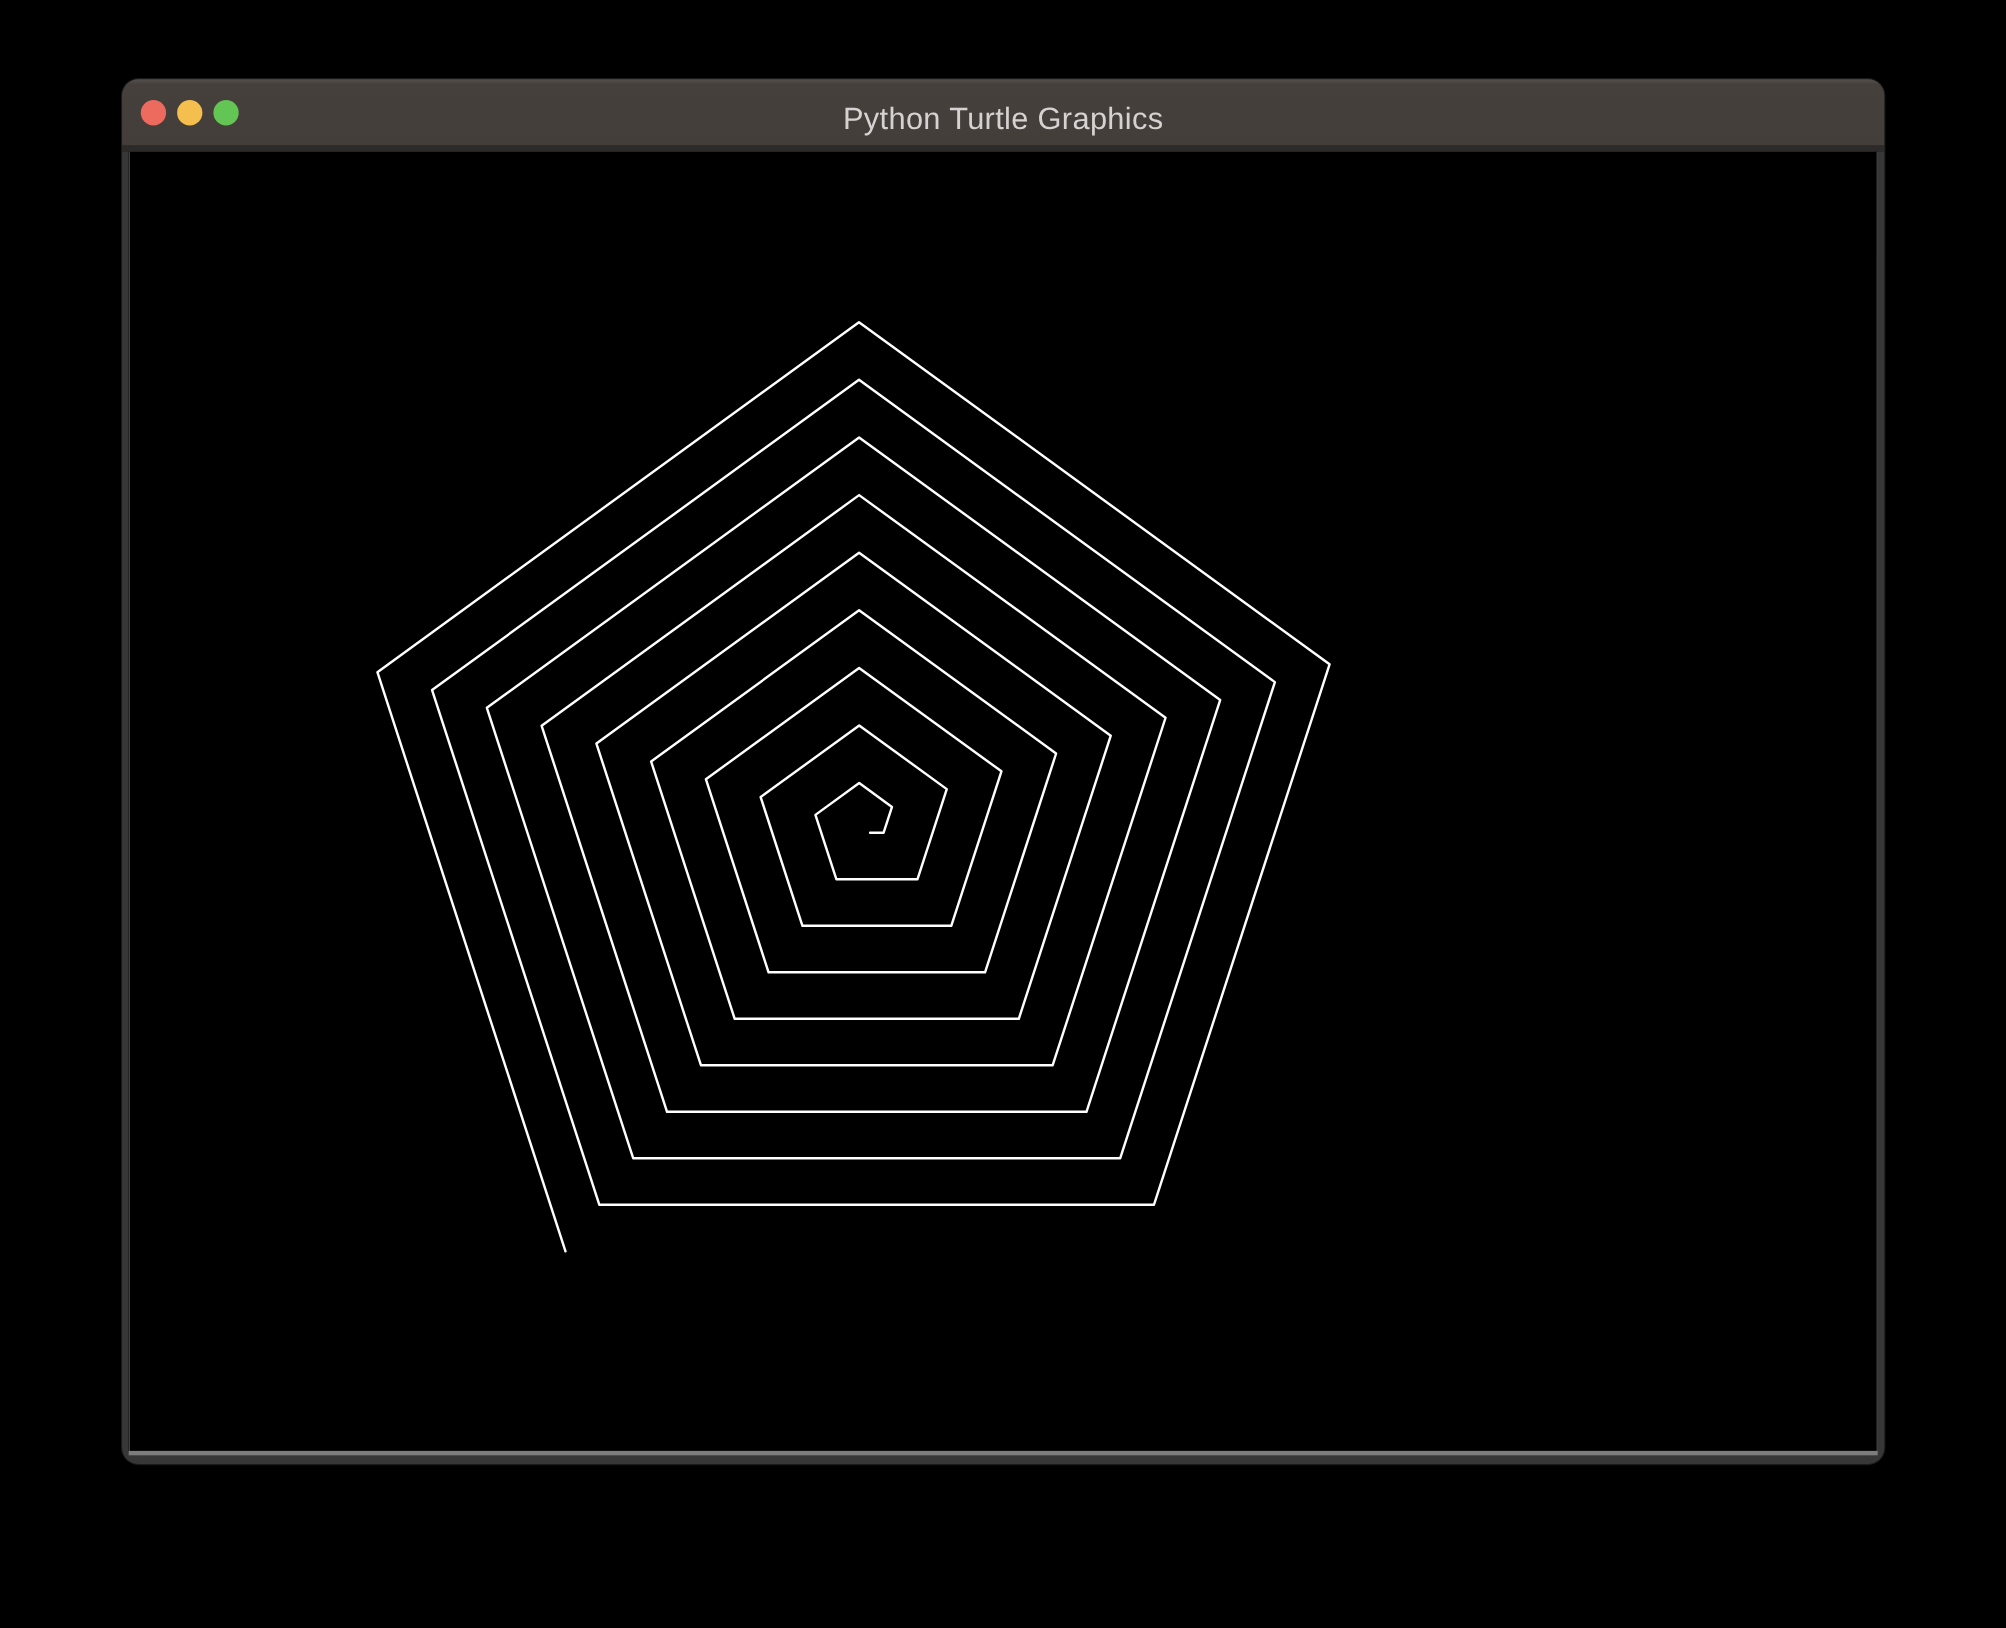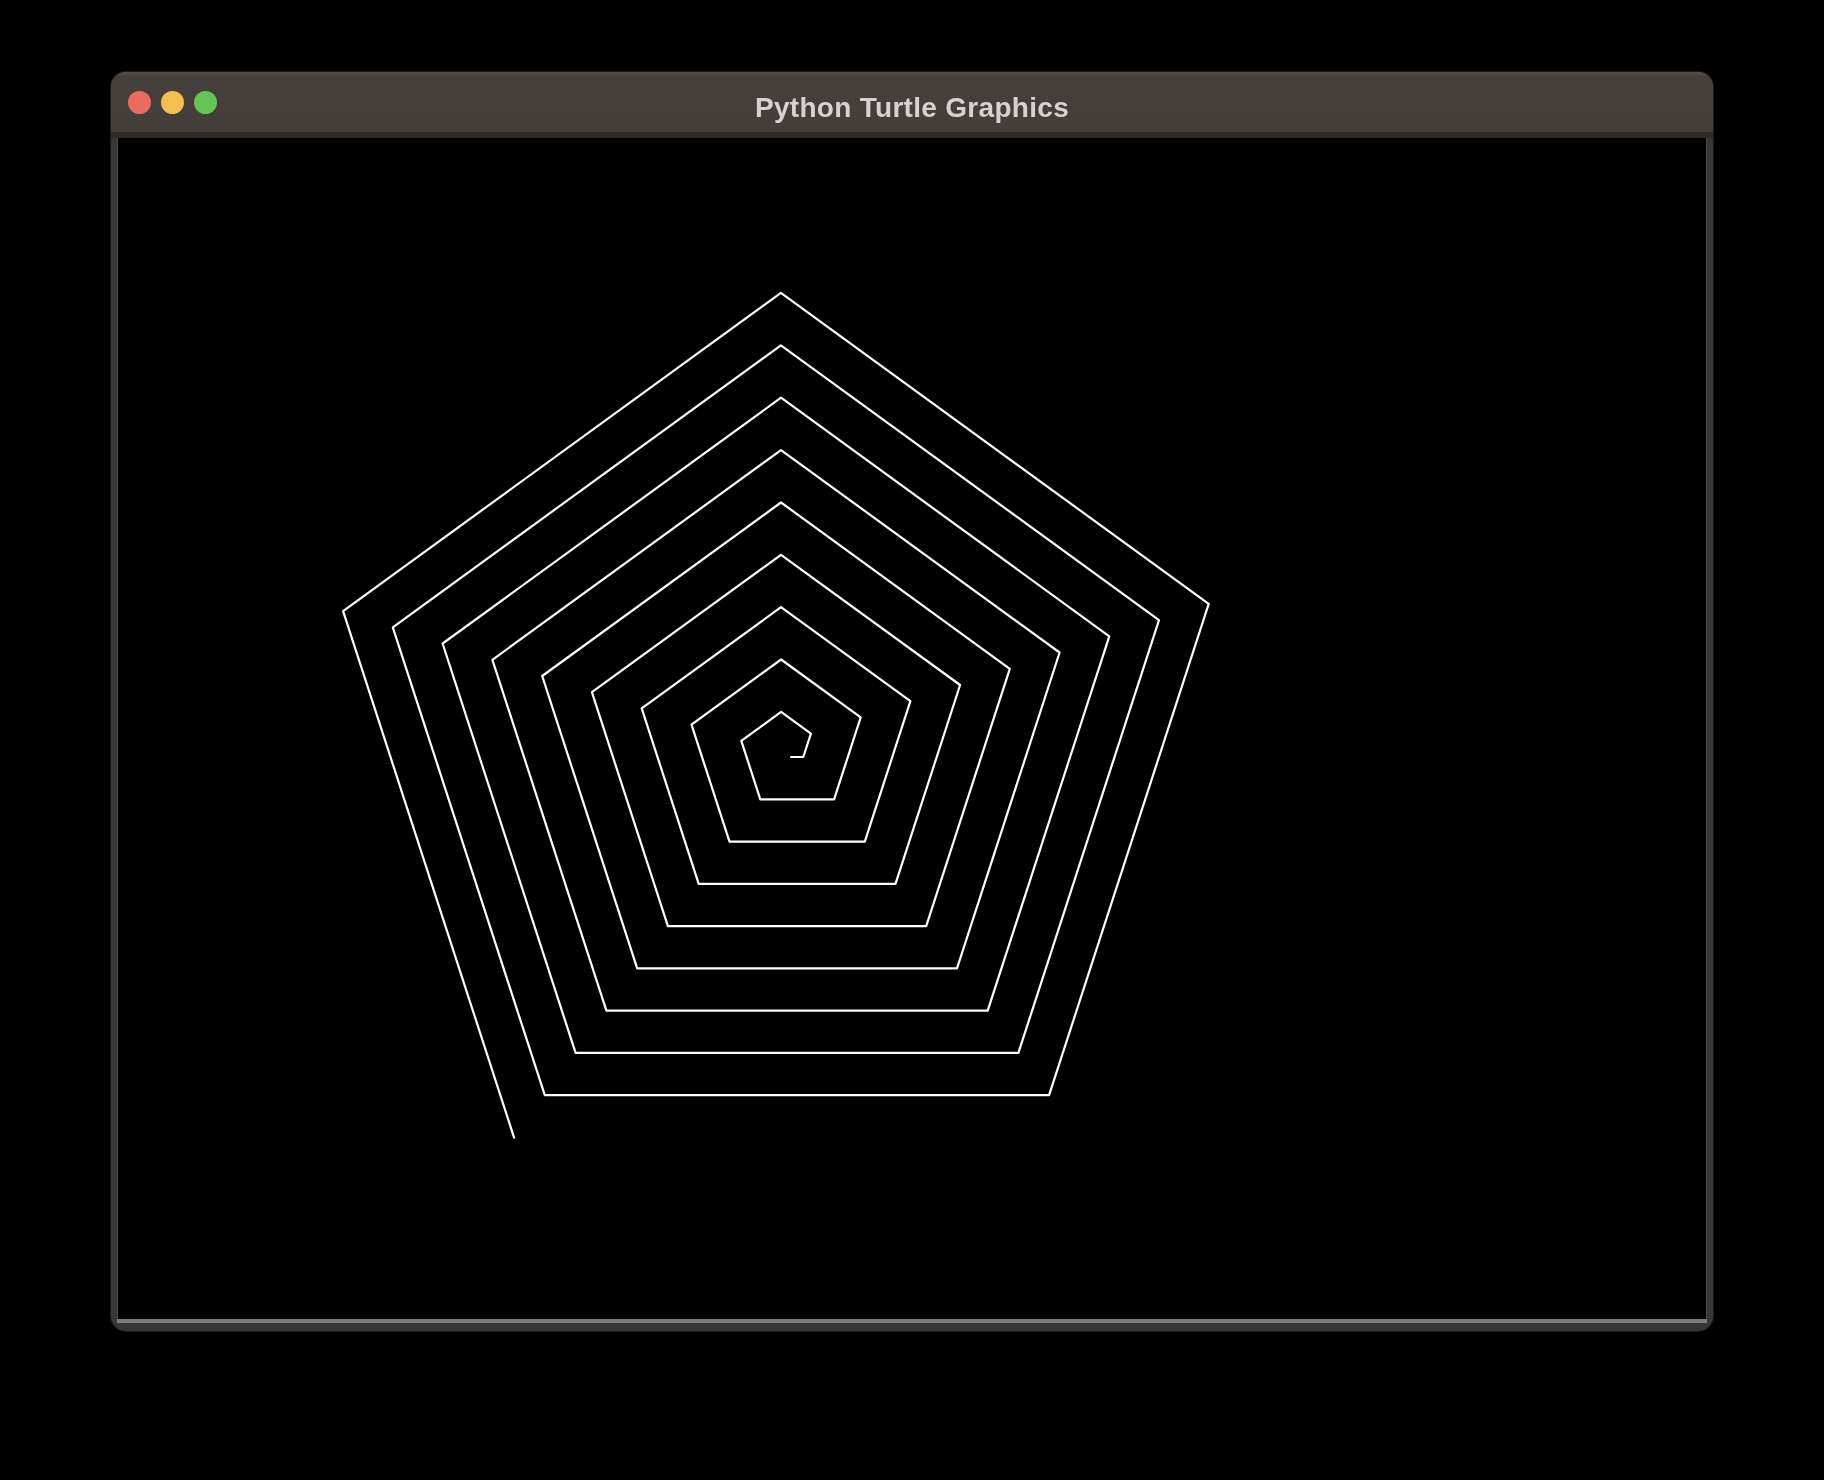--- a/index.html
+++ b/index.html
@@ -49,21 +49,21 @@
     width: 23px;
     height: 23px;
     border-radius: 50%;
     display: inline-block;
   }
   .window-title {
     width: 100%;
     text-align: center;
     color: #d6d2d1;
     font-size: 28px;
-    font-weight: bold;
+    font-weight: normal;
     letter-spacing: 0.3px;
     user-select: none;
     margin-top: 12px;
   }
   .canvas-wrap {
     position: absolute;
     left: 6px;
     top: 66px;
     width: 1590px;
     height: 1181px;

